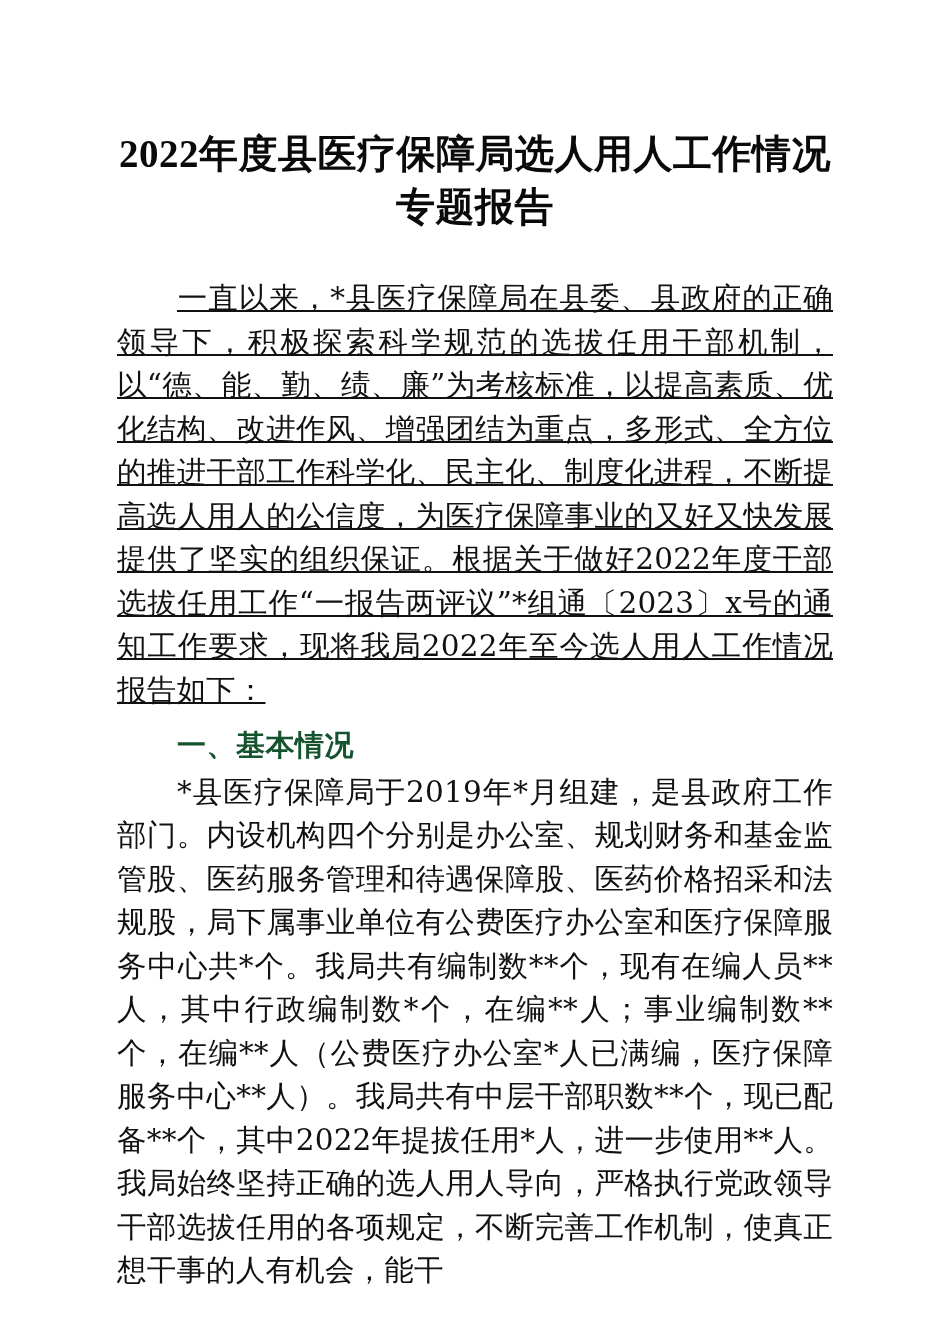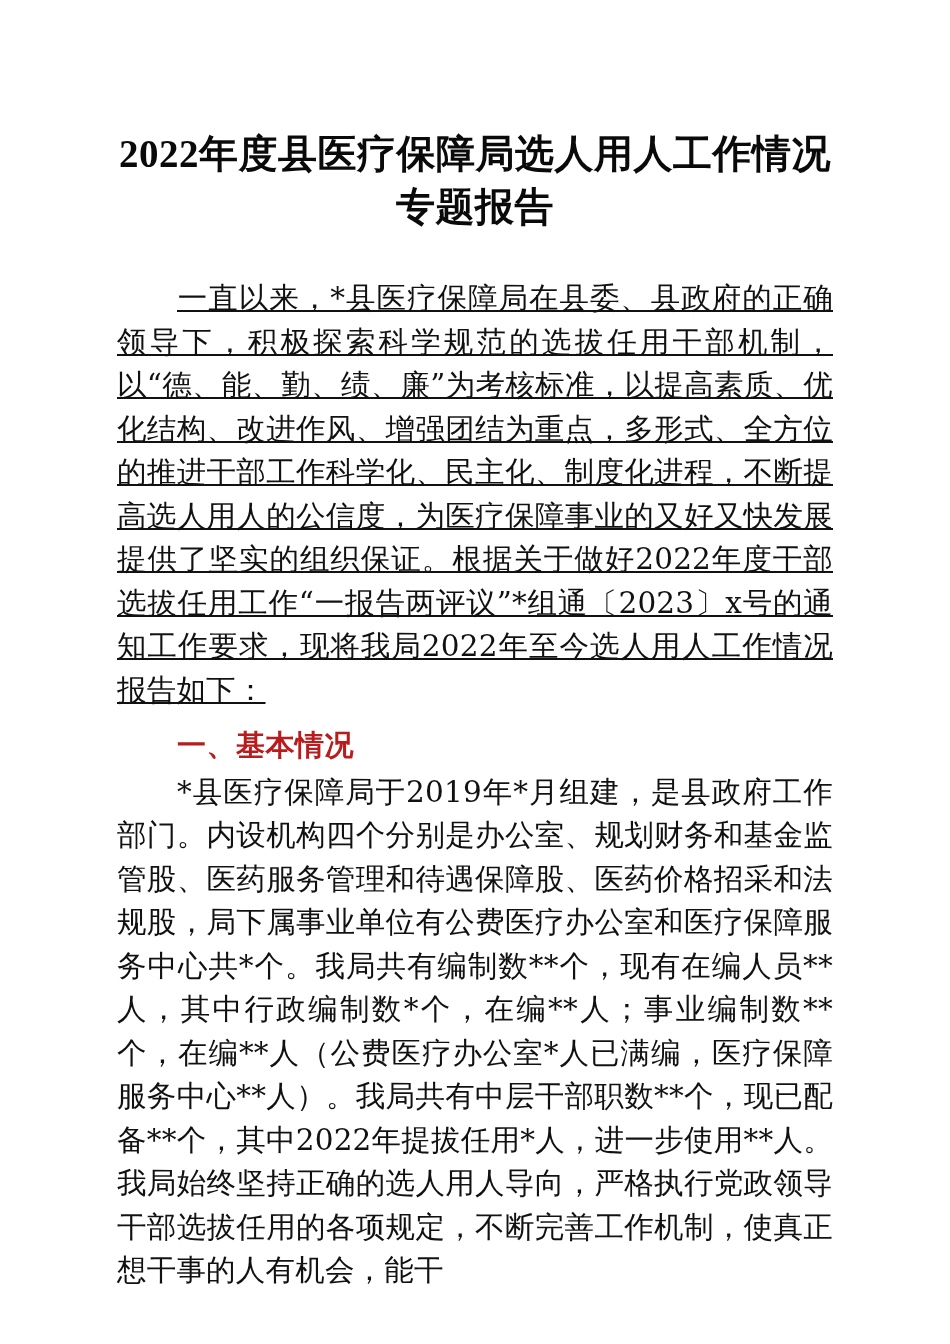--- a/index.html
+++ b/index.html
@@ -71,21 +71,21 @@
   }
 
   
   .section-heading {
     font-family: "DejaVu Sans", "Liberation Sans", sans-serif;
     font-weight: bold;
     font-size: 29px;
     line-height: 43.5px;
     margin: 0;
     margin-top: 12px;
-    color: #b91c1c;
+    color: #14532d;
     letter-spacing: 0.5px;
   }
 
   .section-heading .indent {
     display: inline-block;
     width: 60px;
   }
 
   .para.after-heading {
     margin-top: 3px;

